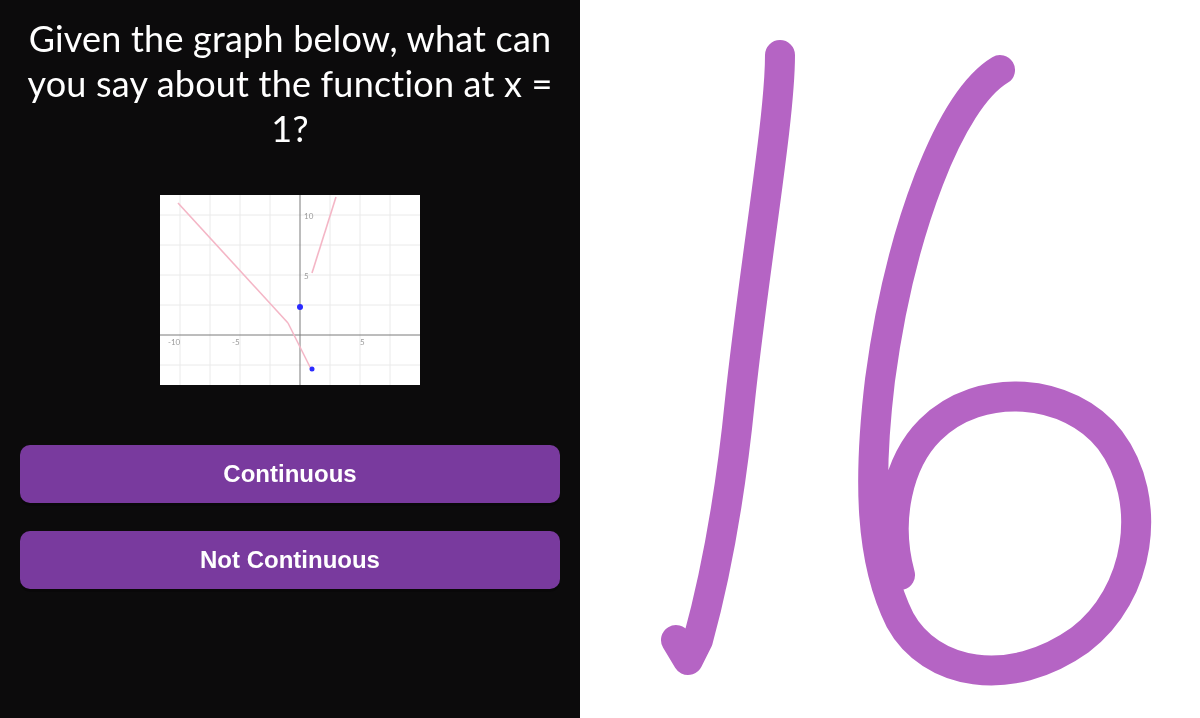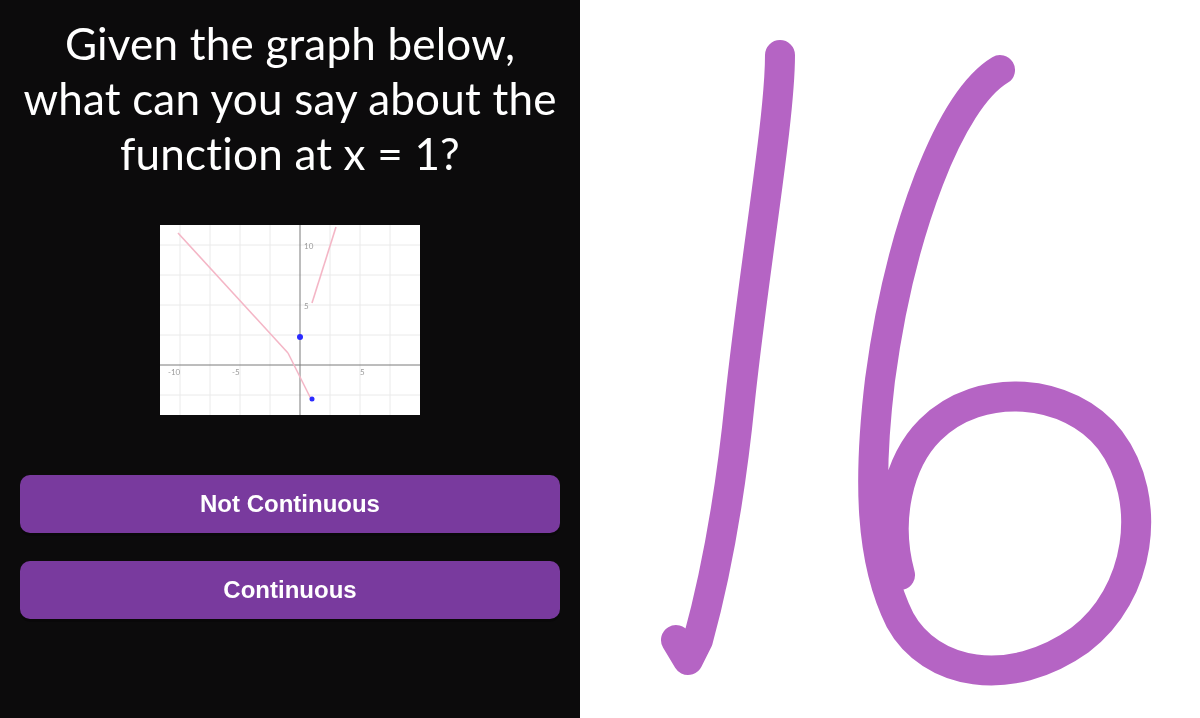--- a/index.html
+++ b/index.html
@@ -13,21 +13,21 @@
       width: 580px; height: 718px;
       background: #0c0b0c;
       color: #ffffff;
       display: flex; flex-direction: column;
       align-items: center;
       padding: 10px 14px 0 14px;
       position: relative;
     }
     .question {
       color: #ffffff;
-      font-size: 44px;
+      font-size: 36px;
       line-height: 1.25;
       text-align: center;
       font-weight: 400;
       margin-top: 6px;
       letter-spacing: 0.2px;
     }
     .graph-wrap {
       margin-top: 44px;
       width: 260px; height: 190px;
       background: #ffffff;
@@ -104,22 +104,22 @@
           <line x1="152" y1="78" x2="176" y2="2"></line>
         </g>
 
         <circle cx="140" cy="112" r="3" fill="#2a2aff"></circle>
 
         <circle cx="152" cy="174" r="2.5" fill="#2a2aff"></circle>
       </svg>
     </div>
 
     <div class="answers">
+      <button class="answer-btn">Continuous</button>
       <button class="answer-btn">Not Continuous</button>
-      <button class="answer-btn">Continuous</button>
     </div>
   </div>
 
   <div class="right-canvas">
     <svg viewBox="0 0 620 718">
       <g stroke="#b564c4" stroke-width="30" stroke-linecap="round" stroke-linejoin="round" fill="none">
 
         <path d="M 200 55
                  C 200 120, 175 260, 160 400
                  C 152 480, 140 560, 118 640

